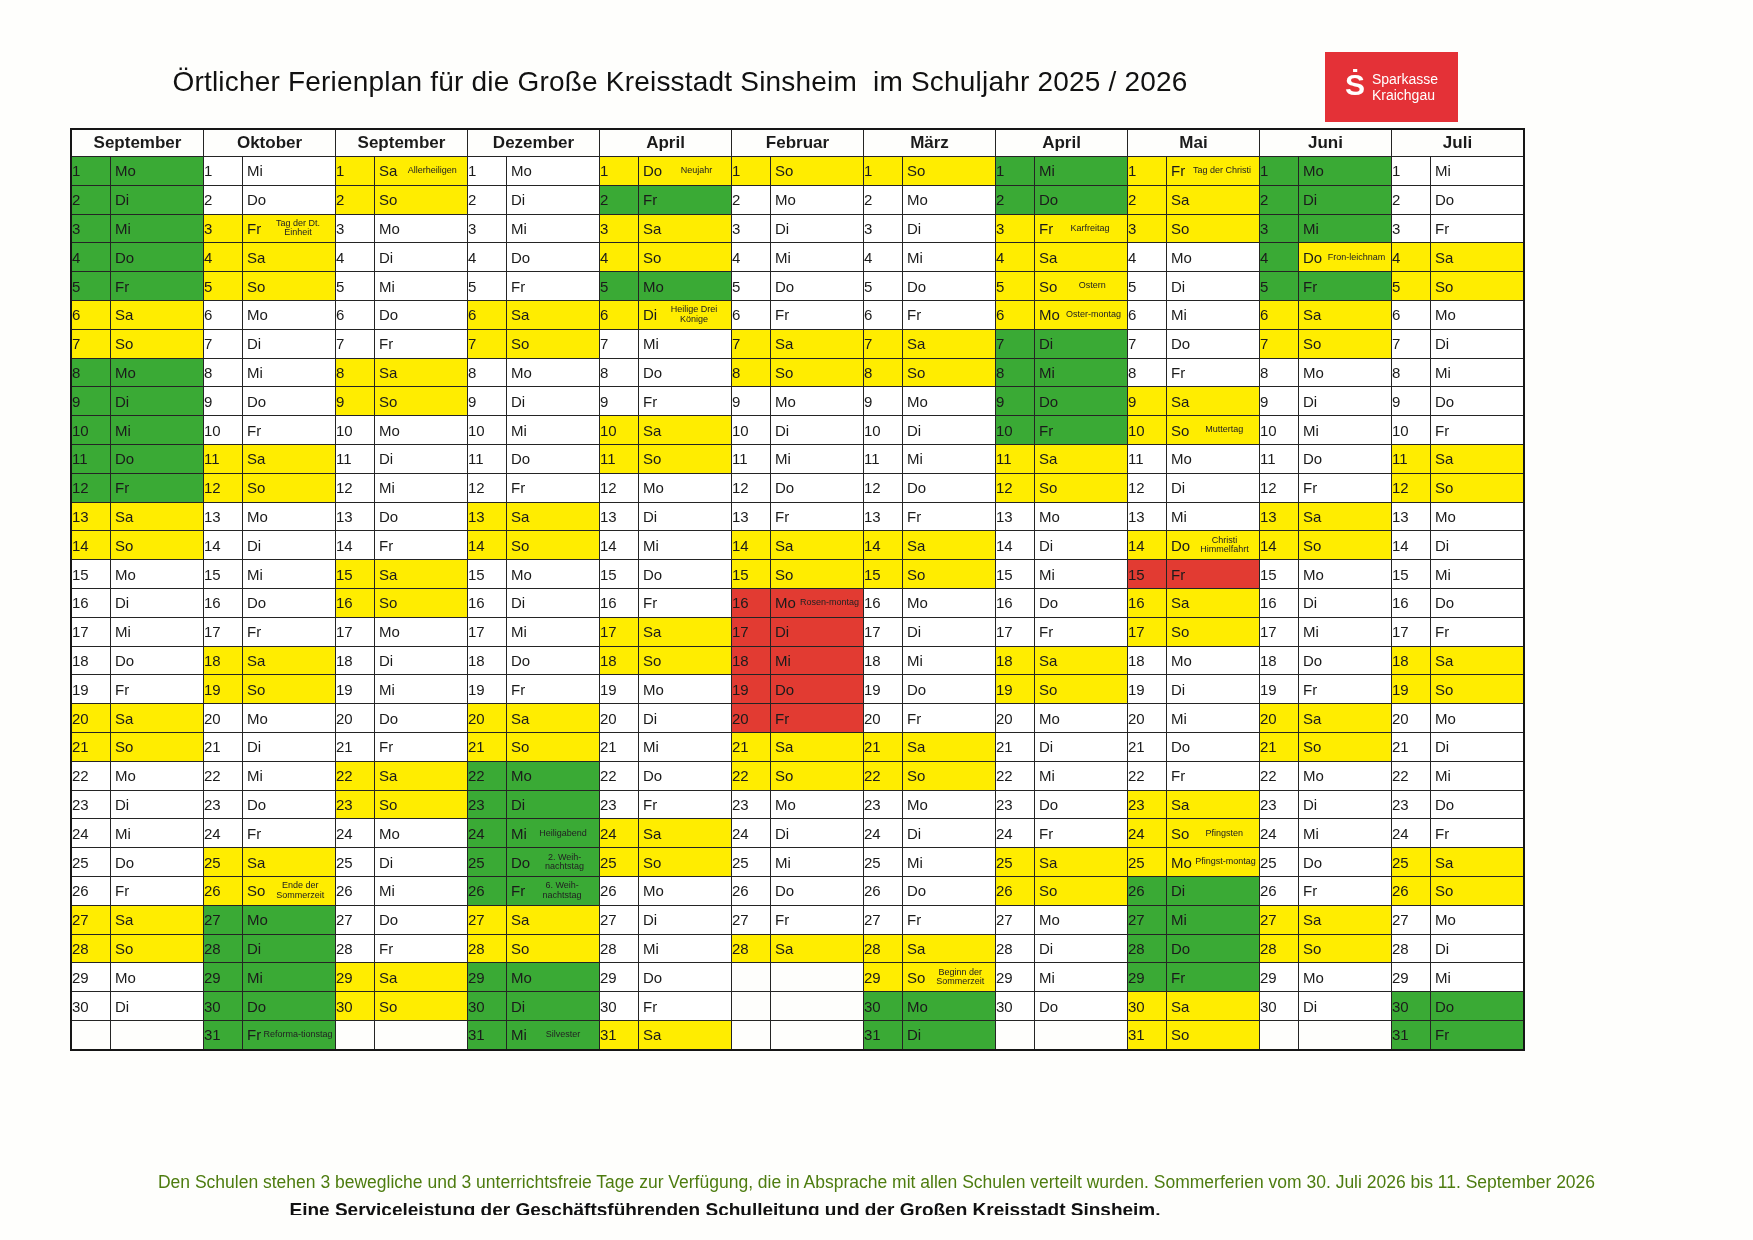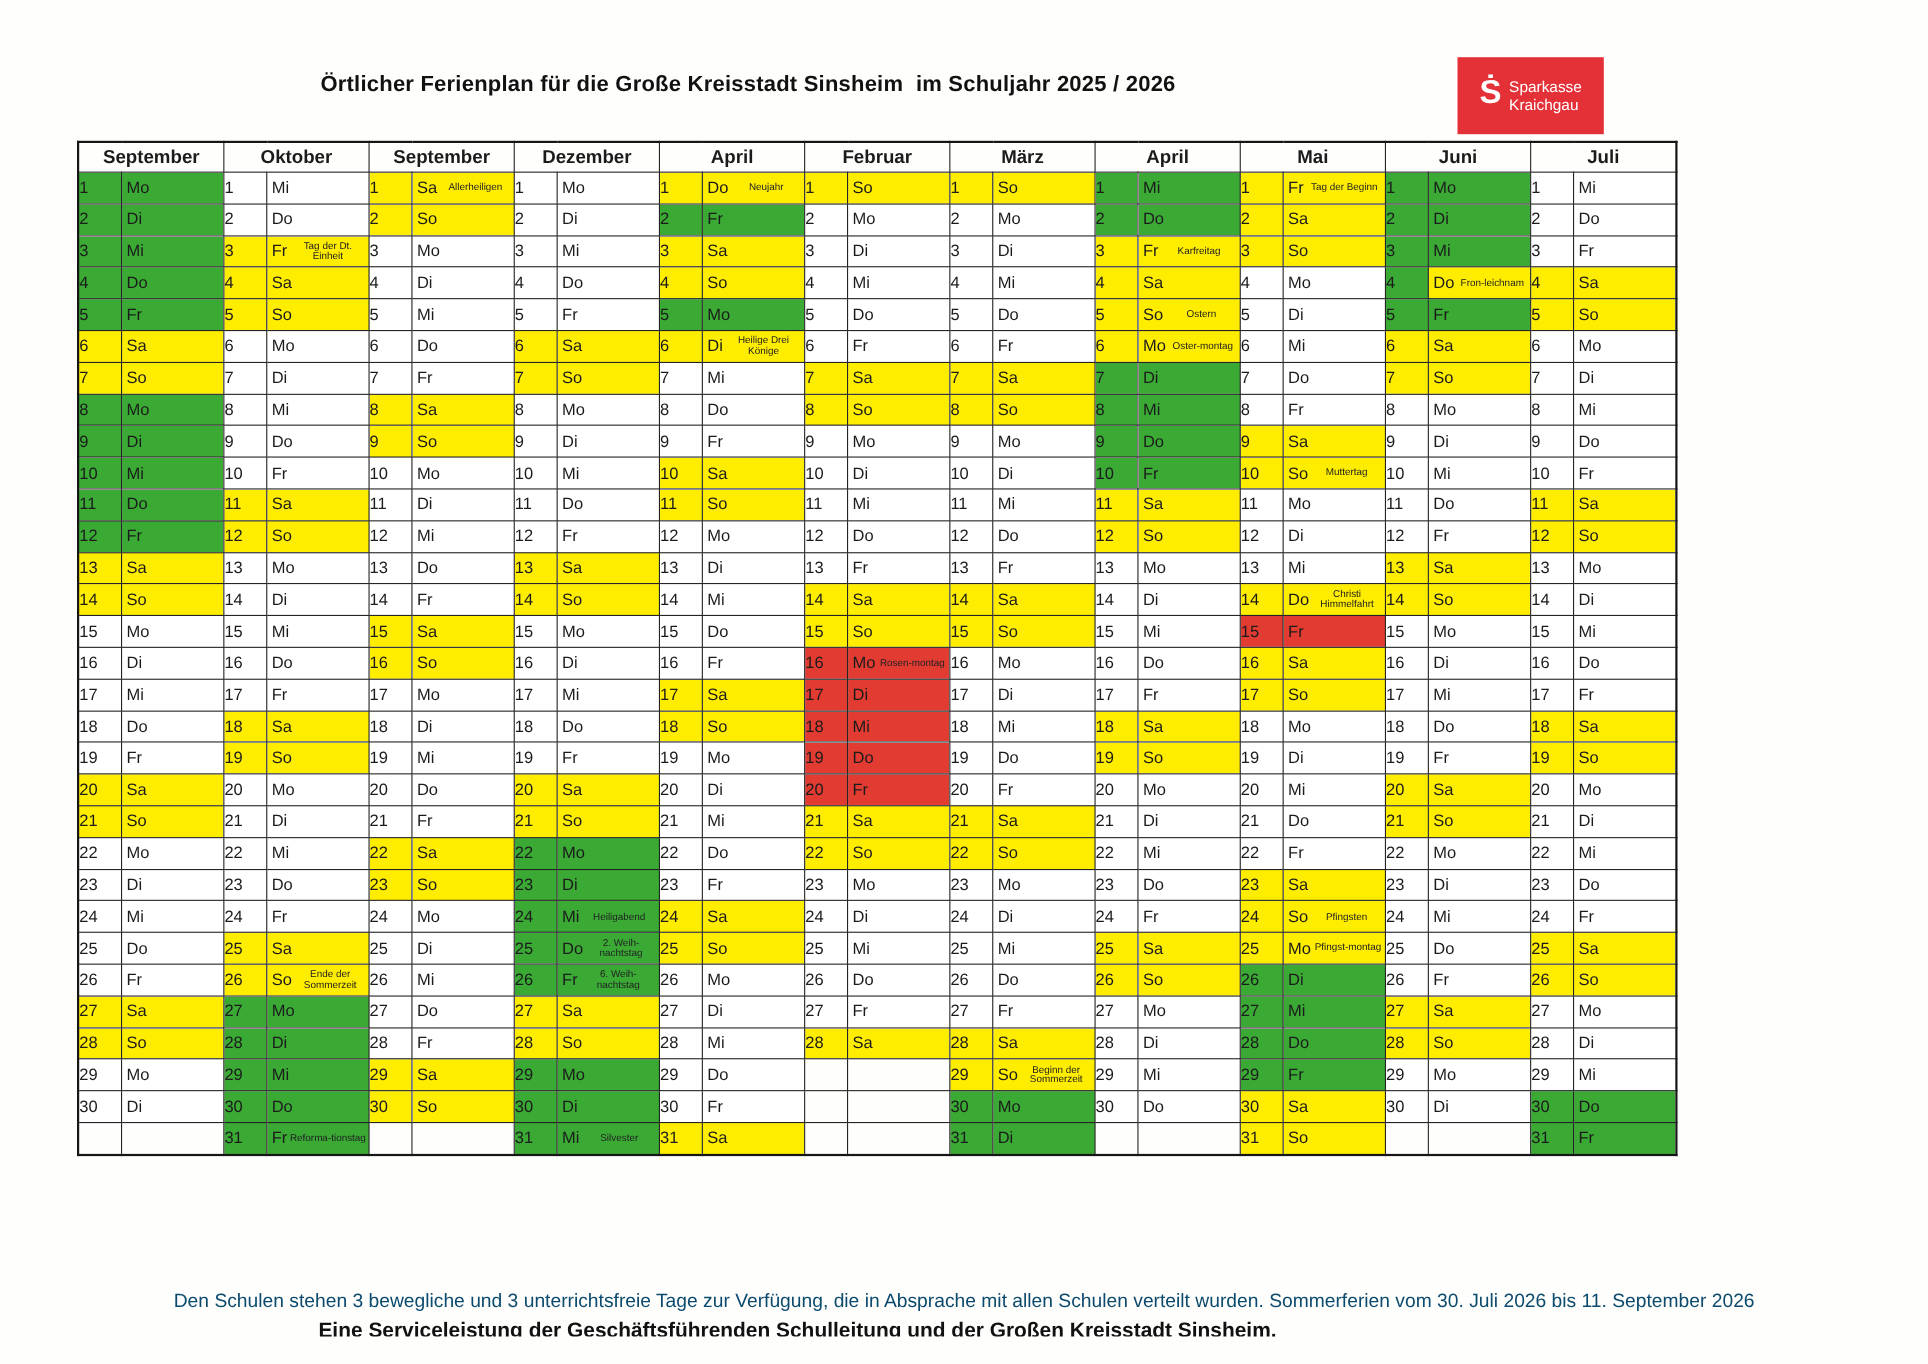--- a/index.html
+++ b/index.html
@@ -3,21 +3,21 @@
 <meta charset="utf-8">
 <style>
   html,body{margin:0;padding:0;}
   body{
     width:1753px;height:1240px;position:relative;overflow:hidden;
     background:#fefefc;color:#1b1b1b;
     font-family:"Liberation Sans", sans-serif;
   }
   .page-title{
     position:absolute;left:120px;top:66px;width:1120px;
-    text-align:center;font-size:20px;font-weight:bold;
+    text-align:center;font-size:28px;font-weight:normal;
     white-space:pre-wrap;letter-spacing:.2px;color:#111;
   }
   .logo{
     position:absolute;left:1325px;top:52px;width:133px;height:70px;
     display:flex;align-items:center;justify-content:center;gap:7px;
     color:#fff;
   }
   .logo .sym{font-size:30px;font-weight:bold;line-height:1;margin-top:-4px;}
   .logo .txt{display:flex;flex-direction:column;line-height:1.15;font-size:14px;}
   table.cal{
@@ -33,21 +33,21 @@
   td.dnum{width:38px;padding-left:4px;text-align:left;}
   td.dwd{width:92px;}
   .wdflex{display:flex;align-items:center;height:100%;padding-left:4px;box-sizing:border-box;}
   .wdflex .wdlabel{flex:0 0 auto;}
   .wdflex .note{
     flex:1 1 auto;font-size:9px;line-height:1.05;text-align:center;
     padding:0 2px;color:#222;
   }
   .footer-1{
     position:absolute;left:0;top:1172px;width:1753px;
-    text-align:center;font-size:17.5px;color:#0c4a6e;
+    text-align:center;font-size:17.5px;color:#4d7c0f;
   }
   .footer-2{
     position:absolute;left:0;top:1199px;width:1450px;height:16px;
     overflow:hidden;text-align:center;font-size:19px;font-weight:bold;color:#111;
   }
 </style>
 </head>
 <body>
 
 <div class="page-title">Örtlicher Ferienplan für die Große Kreisstadt Sinsheim  im Schuljahr 2025 / 2026</div>
@@ -125,21 +125,21 @@
         <td class="dnum" style="background: rgb(58, 170, 53);">1</td>
         <td class="dwd" style="background: rgb(58, 170, 53);">
           <div class="wdflex">
             <span class="wdlabel">Mi</span>
           </div>
         </td>
         <td class="dnum" style="background: rgb(255, 237, 0);">1</td>
         <td class="dwd" style="background: rgb(255, 237, 0);">
           <div class="wdflex">
             <span class="wdlabel">Fr</span>
-            <span class="note">Tag der Beginn</span>
+            <span class="note">Tag der Christi</span>
           </div>
         </td>
         <td class="dnum" style="background: rgb(58, 170, 53);">1</td>
         <td class="dwd" style="background: rgb(58, 170, 53);">
           <div class="wdflex">
             <span class="wdlabel">Mo</span>
           </div>
         </td>
         <td class="dnum" style="background: rgb(255, 255, 255);">1</td>
         <td class="dwd" style="background: rgb(255, 255, 255);">

